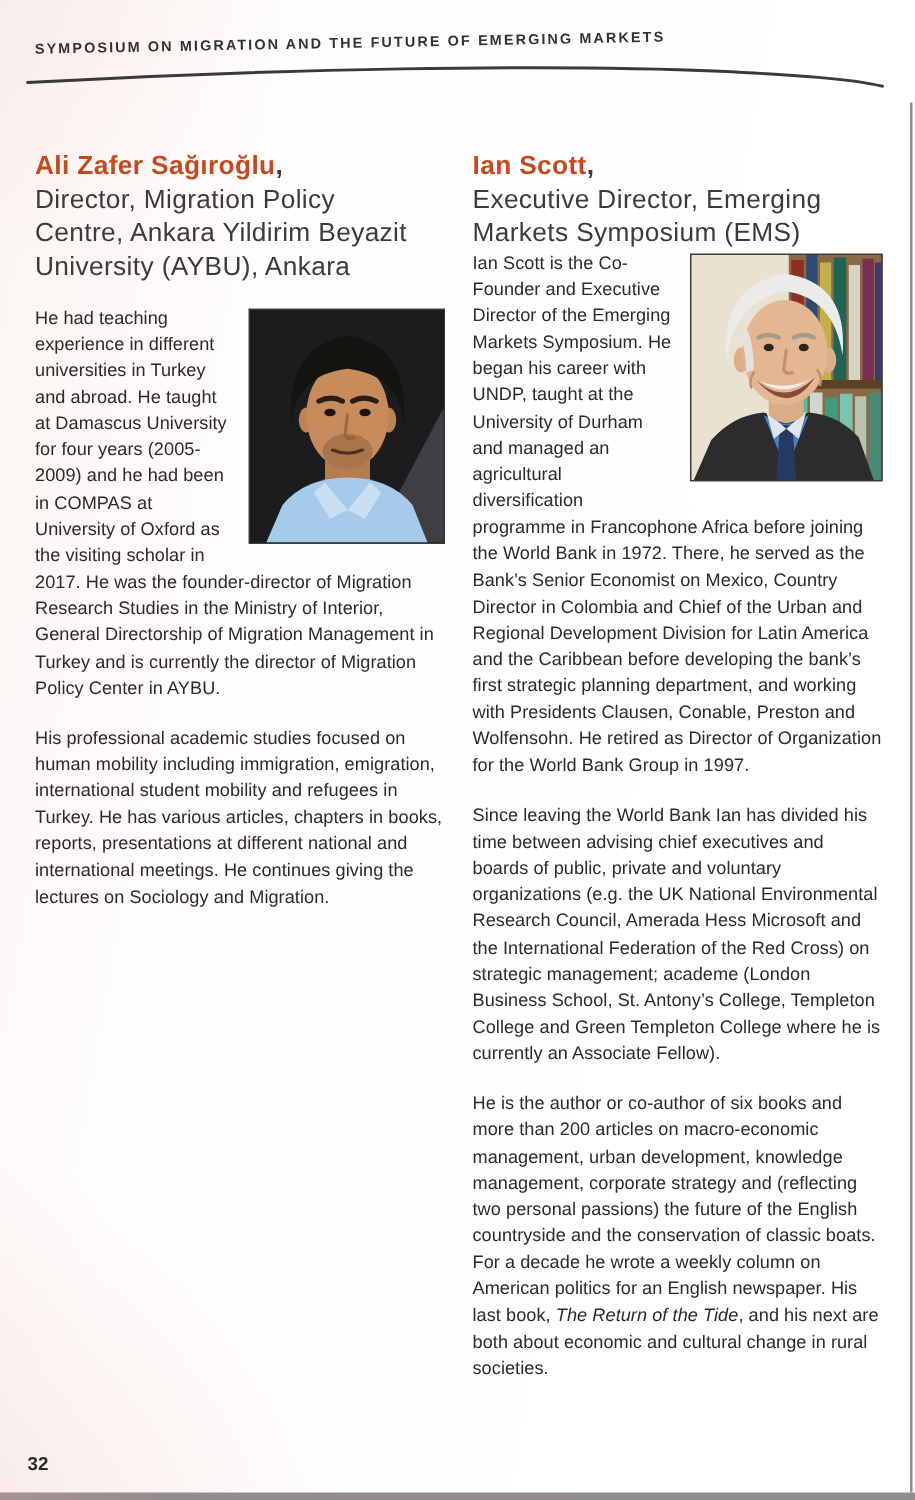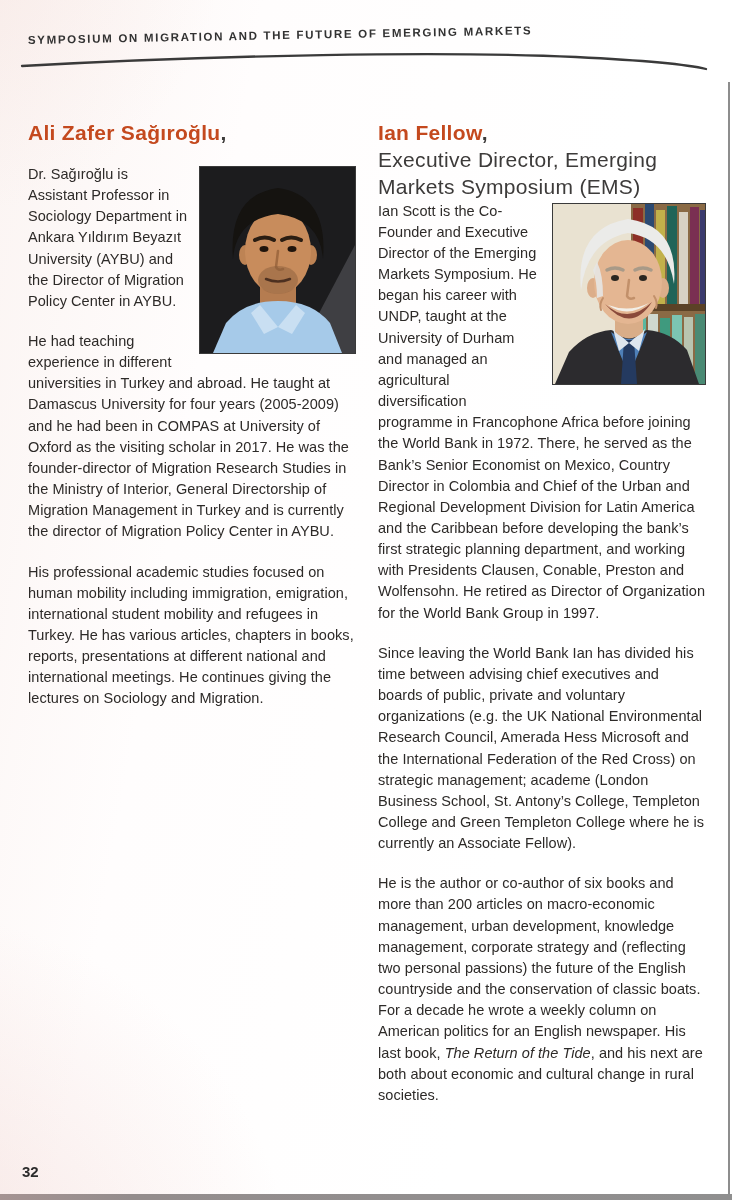--- a/index.html
+++ b/index.html
@@ -75,20 +75,21 @@
 <div class="header-text">SYMPOSIUM ON MIGRATION AND THE FUTURE OF EMERGING MARKETS</div>
 <svg class="header-rule" width="690" height="24" viewBox="0 0 690 24">
   <path d="M2,16 C200,5 420,1 556,7 C616,10 662,13 686,19" fill="none" stroke="#3a3a3a" stroke-width="2.3" stroke-linecap="round"></path>
 </svg>
 
 <div class="columns">
 
   <div class="col">
     <div class="speaker-heading">
       <span class="speaker-name">Ali Zafer Sağıroğlu</span><span class="name-suffix">,</span>
+      <div class="speaker-title">Director, Migration Policy<br>Centre, Ankara Yildirim Beyazit<br>University (AYBU), Ankara</div>
     </div>
     <div class="bio bio-left">
       <div class="photo photo-ali">
         <svg viewBox="0 0 155 186" preserveAspectRatio="none">
           <rect width="155" height="186" fill="#1c1c1e"></rect>
           <path d="M155,78 L98,186 L155,186 Z" fill="#4e4e52" opacity="0.7"></path>
           <rect x="60" y="116" width="36" height="36" fill="#b57c50"></rect>
           <path d="M13,186 L26,156 Q44,134 78,134 Q112,134 130,156 L142,186 Z" fill="#a6cae9"></path>
           <path d="M60,138 L78,160 L64,167 L51,146 Z" fill="#c9dff2"></path>
           <path d="M96,138 L78,160 L92,167 L105,146 Z" fill="#c9dff2"></path>
@@ -98,29 +99,28 @@
           <path d="M33,92 Q28,28 78,21 Q128,28 123,92 Q120,52 78,47 Q36,52 33,92 Z" fill="#151310"></path>
           <path d="M55,73 Q65,68 74,73" stroke="#2a1d12" stroke-width="4" fill="none" stroke-linecap="round"></path>
           <path d="M82,73 Q91,68 101,73" stroke="#2a1d12" stroke-width="4" fill="none" stroke-linecap="round"></path>
           <ellipse cx="64" cy="82" rx="4.5" ry="3" fill="#1f140c"></ellipse>
           <ellipse cx="92" cy="82" rx="4.5" ry="3" fill="#1f140c"></ellipse>
           <path d="M78,84 L76,100 Q78,104 83,102" stroke="#a06a40" stroke-width="2.5" fill="none" stroke-linecap="round"></path>
           <ellipse cx="78" cy="113" rx="20" ry="14" fill="#8a5e3c" opacity="0.5"></ellipse>
           <path d="M66,112 Q78,117 90,112" stroke="#4d3020" stroke-width="2.5" fill="none" stroke-linecap="round"></path>
         </svg>
       </div>
-      <p>Dr. Sağıroğlu is Assistant Professor in Sociology Department in Ankara Yıldırım Beyazıt University (AYBU) and the Director of Migration Policy Center in AYBU.</p>
       <p>He had teaching experience in different universities in Turkey and abroad. He taught at Damascus University for four years (2005-2009) and he had been in COMPAS at University of Oxford as the visiting scholar in 2017. He was the founder-director of Migration Research Studies in the Ministry of Interior, General Directorship of Migration Management in Turkey and is currently the director of Migration Policy Center in AYBU.</p>
       <p>His professional academic studies focused on human mobility including immigration, emigration, international student mobility and refugees in Turkey. He has various articles, chapters in books, reports, presentations at different national and international meetings. He continues giving the lectures on Sociology and Migration.</p>
     </div>
   </div>
 
   <div class="col">
     <div class="speaker-heading">
-      <span class="speaker-name">Ian Fellow</span><span class="name-suffix">,</span>
+      <span class="speaker-name">Ian Scott</span><span class="name-suffix">,</span>
       <div class="speaker-title">Executive Director, Emerging<br>Markets Symposium (EMS)</div>
     </div>
     <div class="bio bio-right">
       <div class="photo photo-ian">
         <svg viewBox="0 0 152 180" preserveAspectRatio="none">
           <rect width="152" height="180" fill="#e9e2d1"></rect>
           <rect x="78" width="74" height="180" fill="#8a6a45"></rect>
           <rect x="80" y="4" width="10" height="96" fill="#8d2f27"></rect>
           <rect x="92" y="0" width="9" height="100" fill="#2c4a72"></rect>
           <rect x="103" y="6" width="9" height="94" fill="#c2b14a"></rect>

